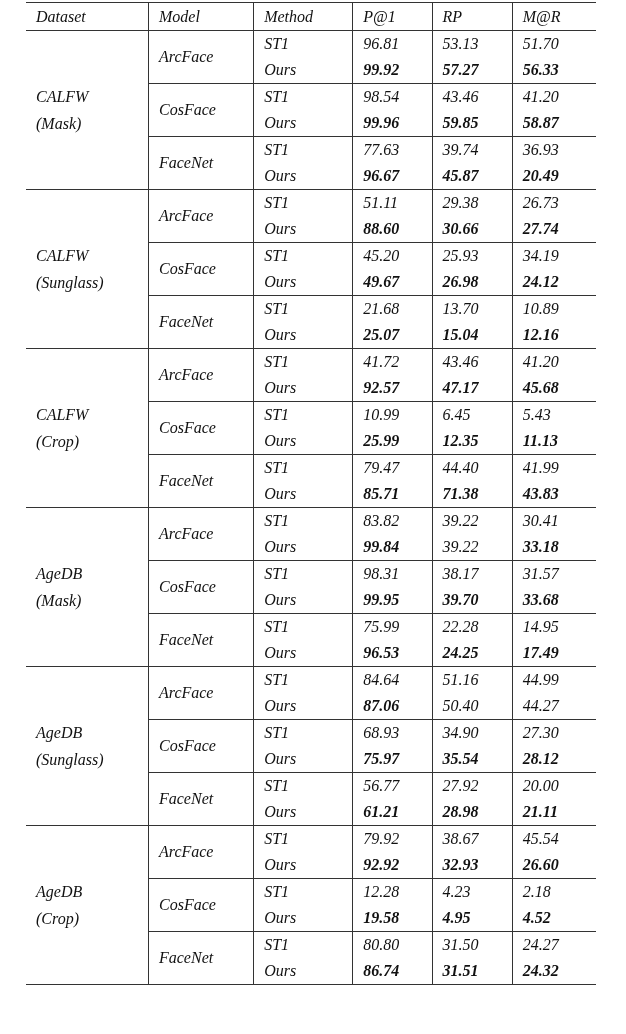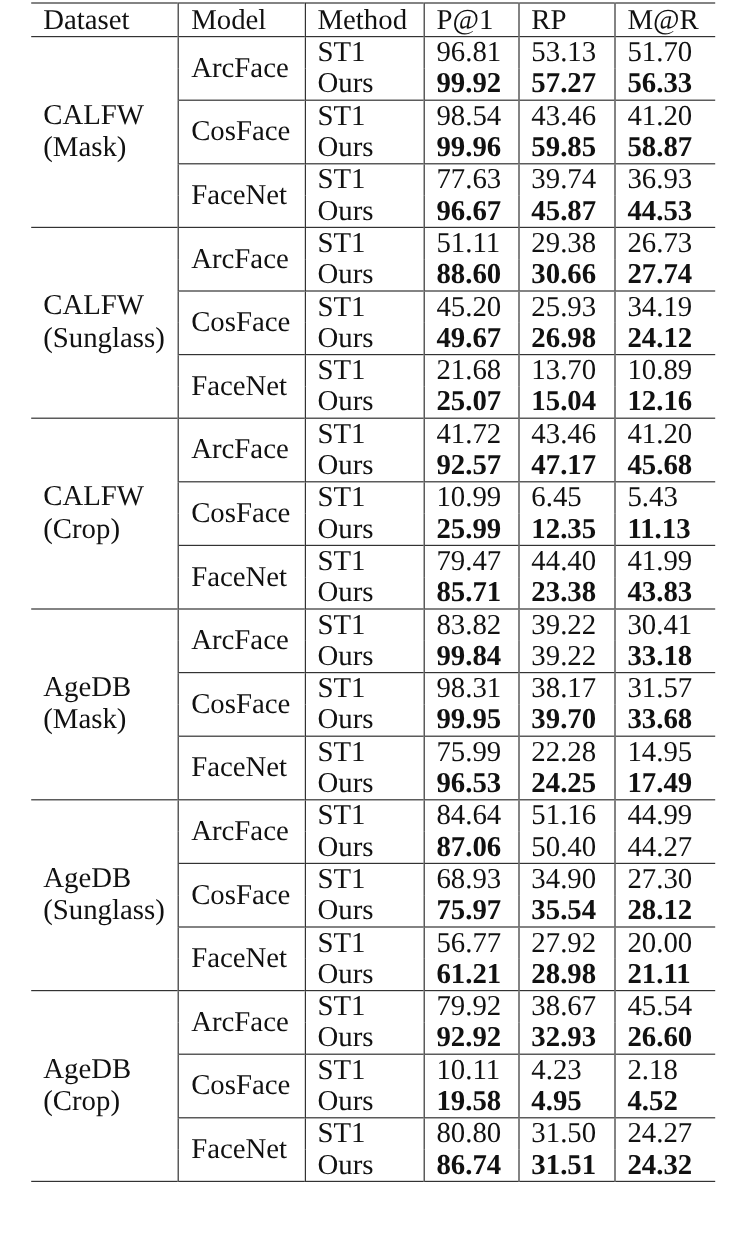--- a/index.html
+++ b/index.html
@@ -13,22 +13,23 @@
       position: relative;
       font-family: "Liberation Serif", "DejaVu Serif", serif;
       color: #111;
     }
     table.results {
       position: absolute;
       left: 26px;
       top: 2px;
       width: 570px;
       border-collapse: collapse;
-      font-size: 24px;
+      font-size: 16px;
       line-height: 26px;
+      font-style: italic;
     }
     table.results th, table.results td {
       padding: 0 0 0 10px;
       text-align: left;
       vertical-align: middle;
       white-space: nowrap;
     }
     table.results thead tr {
       border-top: 1.5px solid #333;
       border-bottom: 1.5px solid #333;
@@ -102,21 +103,21 @@
         <td class="model-cell vl sub" rowspan="2">FaceNet</td>
         <td class="val vl sub">ST1</td>
         <td class="val vl sub">77.63</td>
         <td class="val vl sub">39.74</td>
         <td class="val vl sub">36.93</td>
       </tr>
       <tr>
         <td class="val vl sub">Ours</td>
         <td class="val vl sub b">96.67</td>
         <td class="val vl sub b">45.87</td>
-        <td class="val vl sub b">44.53</td>
+        <td class="val vl sub b">20.49</td>
       </tr>
       <tr class="group-start">
         <td class="ds-cell" rowspan="6">
           <div>CALFW</div>
           <div>(Sunglass)</div>
         </td>
         <td class="model-cell vl sub" rowspan="2">ArcFace</td>
         <td class="val vl sub">ST1</td>
         <td class="val vl sub">51.11</td>
         <td class="val vl sub">29.38</td>
@@ -187,21 +188,21 @@
       <tr class="sub-start">
         <td class="model-cell vl sub" rowspan="2">FaceNet</td>
         <td class="val vl sub">ST1</td>
         <td class="val vl sub">79.47</td>
         <td class="val vl sub">44.40</td>
         <td class="val vl sub">41.99</td>
       </tr>
       <tr>
         <td class="val vl sub">Ours</td>
         <td class="val vl sub b">85.71</td>
-        <td class="val vl sub b">23.38</td>
+        <td class="val vl sub b">71.38</td>
         <td class="val vl sub b">43.83</td>
       </tr>
       <tr class="group-start">
         <td class="ds-cell" rowspan="6">
           <div>AgeDB</div>
           <div>(Mask)</div>
         </td>
         <td class="model-cell vl sub" rowspan="2">ArcFace</td>
         <td class="val vl sub">ST1</td>
         <td class="val vl sub">83.82</td>
@@ -296,21 +297,21 @@
       </tr>
       <tr>
         <td class="val vl sub">Ours</td>
         <td class="val vl sub b">92.92</td>
         <td class="val vl sub b">32.93</td>
         <td class="val vl sub b">26.60</td>
       </tr>
       <tr class="sub-start">
         <td class="model-cell vl sub" rowspan="2">CosFace</td>
         <td class="val vl sub">ST1</td>
-        <td class="val vl sub">10.11</td>
+        <td class="val vl sub">12.28</td>
         <td class="val vl sub">4.23</td>
         <td class="val vl sub">2.18</td>
       </tr>
       <tr>
         <td class="val vl sub">Ours</td>
         <td class="val vl sub b">19.58</td>
         <td class="val vl sub b">4.95</td>
         <td class="val vl sub b">4.52</td>
       </tr>
       <tr class="sub-start">

